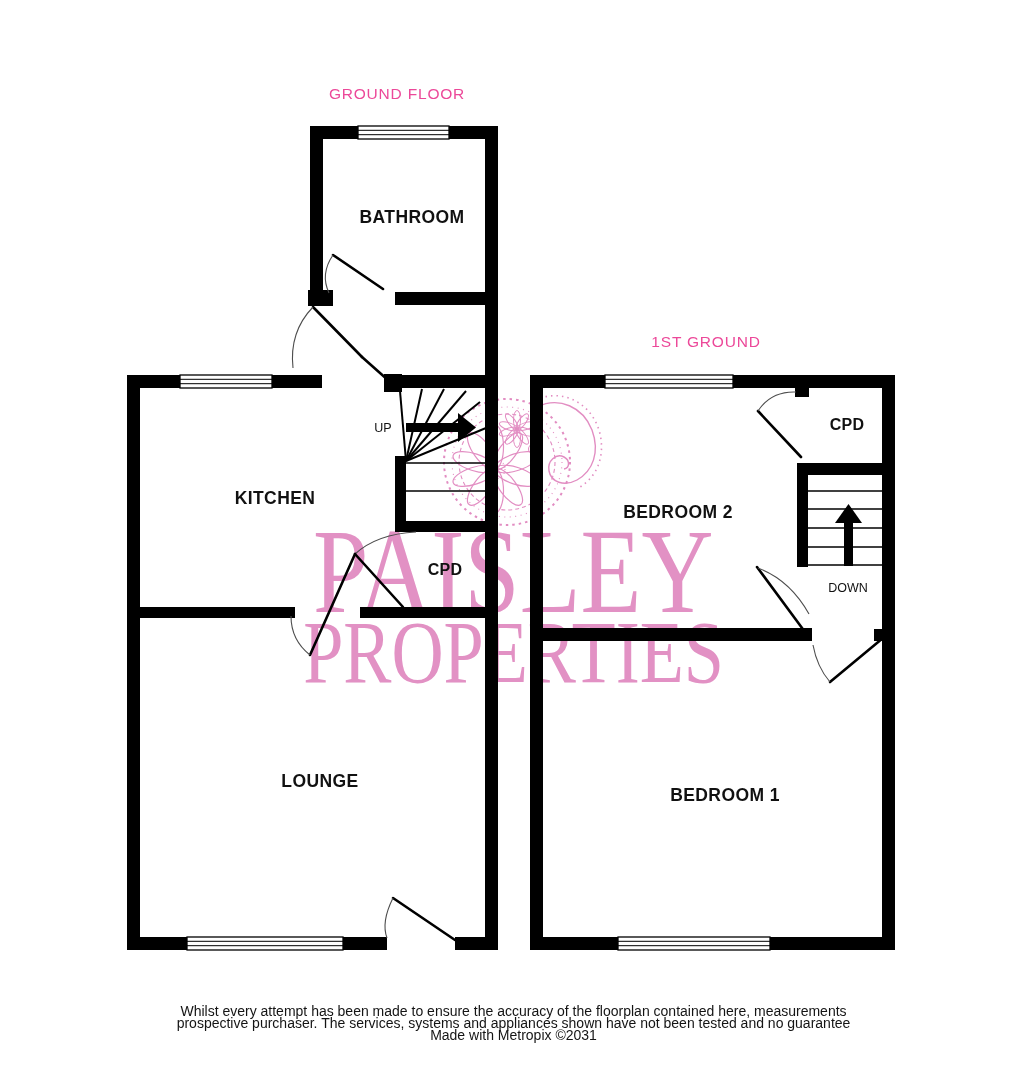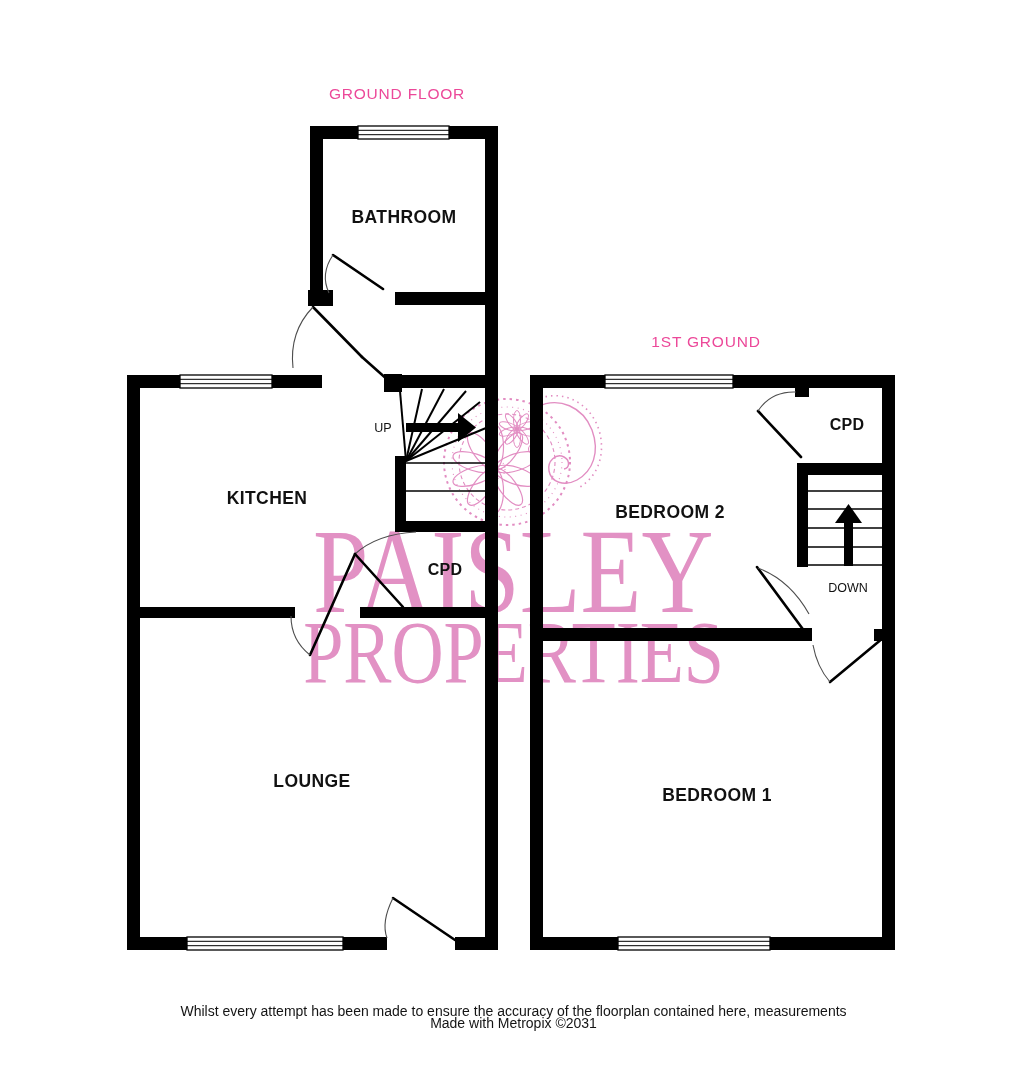--- a/index.html
+++ b/index.html
@@ -21,21 +21,21 @@
   .winline{stroke:var(--color-wall,#000);stroke-width:1;}
   .tread{stroke:#000;stroke-width:1.7;fill:none;}
   .fan{stroke:#000;stroke-width:2;fill:none;}
   .leaf{stroke:#000;stroke-width:2.6;fill:none;stroke-linecap:round;}
   .arc{stroke:#4d4d4d;stroke-width:1.1;fill:none;}
   .orn{stroke:var(--color-watermark-ornament,#dd7ab8);fill:none;opacity:.85;}
   
   .lbl{position:absolute;transform:translate(-50%,-50%);z-index:3;white-space:nowrap;
        color:var(--color-label-text,#111);}
   .t-floor{font-size:15.5px;letter-spacing:.8px;color:#ec4899;}
-  .t-room{font-size:17.5px;font-weight:bold;letter-spacing:.4px;}
+  .t-room{font-size:17.5px;font-weight:bold;letter-spacing:.4px;margin-left:8px;}
   .t-cpd{font-size:16px;font-weight:bold;letter-spacing:.3px;}
   .t-small{font-size:12.5px;}
   
   #disclaimer{position:absolute;left:0;top:1006px;width:1027px;text-align:center;z-index:3;
               font-size:14px;line-height:11.8px;color:#141414;}
   #disclaimer div{white-space:nowrap;}
 </style>
 </head>
 <body>
 
@@ -203,16 +203,17 @@
   <div class="lbl t-room" style="left:312px;top:781px;">LOUNGE</div>
 
   <div class="lbl t-floor" style="left:706px;top:342px;">1ST GROUND</div>
   <div class="lbl t-room" style="left:670px;top:512px;">BEDROOM 2</div>
   <div class="lbl t-cpd" style="left:847px;top:425px;">CPD</div>
   <div class="lbl t-small" style="left:848px;top:588px;">DOWN</div>
   <div class="lbl t-room" style="left:717px;top:795px;">BEDROOM 1</div>
 
   <div id="disclaimer">
     <div>Whilst every attempt has been made to ensure the accuracy of the floorplan contained here, measurements</div>
+    <div>prospective purchaser. The services, systems and appliances shown have not been tested and no guarantee</div>
     <div>Made with Metropix ©2031</div>
   </div>
 
 </div>
 
 </body></html>

